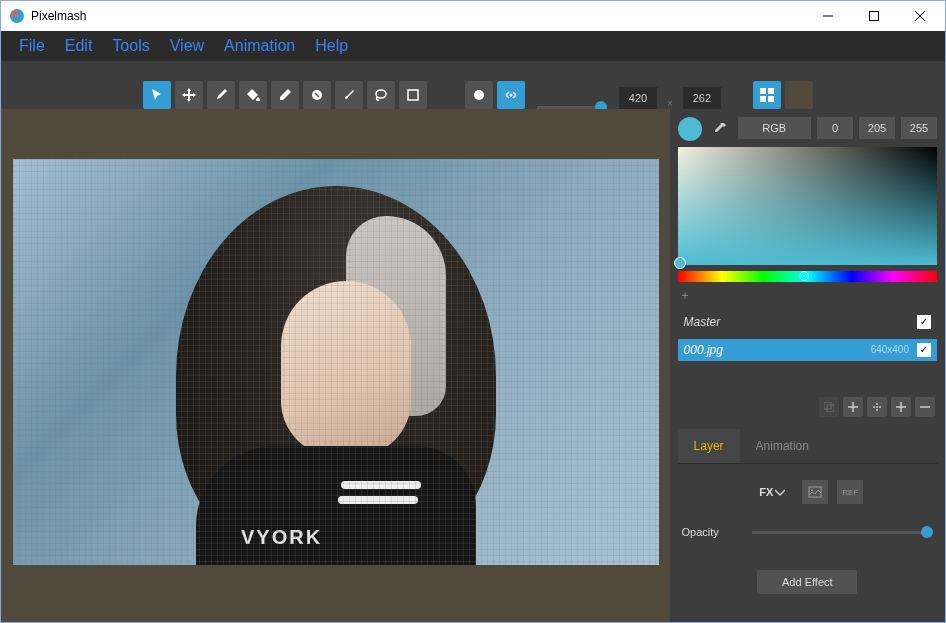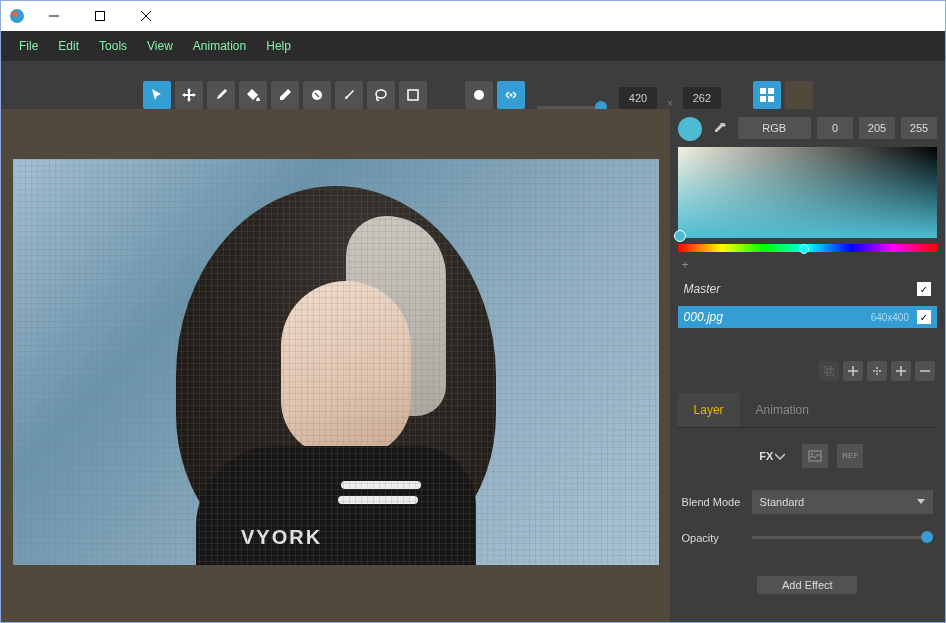--- a/index.html
+++ b/index.html
@@ -7,21 +7,21 @@
     
     
     .titlebar { height: 30px; background: #fff; display: flex; align-items: center; padding: 0 2px 0 8px; }
     .app-icon { width: 16px; height: 16px; margin-right: 6px; }
     .app-title { font-size: 12px; color: #000; flex: 1; }
     .win-controls { display: flex; }
     .win-btn { width: 46px; height: 30px; display: flex; align-items: center; justify-content: center; cursor: pointer; }
     
     
     .menubar { height: 30px; background: #2b2b2b; display: flex; align-items: center; padding: 0 8px; }
-    .menu-item { color: #86efac; font-size: 12px; padding: 6px 10px; cursor: pointer; }
+    .menu-item { color: #3b82f6; font-size: 16px; padding: 6px 10px; cursor: pointer; }
     
     
     .toolbar { height: 48px; background: #3d3d3d; display: flex; align-items: flex-end; padding: 0 12px; gap: 4px; }
     .toolbar-spacer-left { width: 126px; }
     .tool-btn { width: 28px; height: 28px; display: flex; align-items: center; justify-content: center; cursor: pointer; border-radius: 2px; background: #525252; }
     .tool-btn.active { background: #349dd3; }
     .tool-btn svg { fill: #fff; }
     .toolbar-gap { width: 30px; }
     .slider-track { width: 70px; height: 3px; background: #555; position: relative; margin: 0 8px; }
     .slider-handle { width: 12px; height: 12px; border-radius: 50%; background: #349dd3; position: absolute; top: -5px; left: 58px; }
@@ -90,20 +90,21 @@
     .add-effect-btn { margin: 20px auto; width: 100px; height: 26px; background: #525252; color: #ddd; font-size: 11px; display: flex; align-items: center; justify-content: center; border-radius: 2px; cursor: pointer; }
   </style>
 </head>
 <body>
 
 <div class="titlebar">
   <svg class="app-icon" viewBox="0 0 16 16">
       <circle cx="8" cy="8" r="7" fill="#349dd3"></circle>
       <circle cx="6" cy="6" r="3" fill="#d64"></circle>
     </svg>
+  <span class="app-title">Pixelmash</span>
   <div class="win-controls">
     <div class="win-btn">
         <svg width="10" height="10">
           <line x1="0" y1="5" x2="10" y2="5" stroke="#000"></line>
         </svg>
       </div>
     <div class="win-btn">
         <svg width="10" height="10">
           <rect x="0.5" y="0.5" width="9" height="9" stroke="#000" fill="none"></rect>
         </svg>
@@ -304,29 +305,20 @@
       <div class="fx-btn box">
           <svg width="14" height="12">
             <rect x="1" y="1" width="12" height="10" stroke="#999" fill="none"></rect>
             <circle cx="4" cy="4" r="1" fill="#999"></circle>
             <path d="M1 9l3-3 3 2 3-4 3 3" stroke="#999" fill="none"></path>
           </svg>
         </div>
       <div class="fx-btn box" style="font-size:8px;color:#999">REF</div>
     </div>
 
-    <div class="prop-row">
-      <span class="prop-label">Blend Mode</span>
-      <div class="dropdown-bm">
-        <span>Standard</span>
-        <svg width="8" height="6">
-            <path d="M0 0l4 5 4-5" fill="#ccc"></path>
-          </svg>
-      </div>
-    </div>
 
     <div class="prop-row">
       <span class="prop-label">Opacity</span>
       <div class="opacity-track">
           <div class="opacity-handle"></div>
         </div>
     </div>
 
     <div class="add-effect-btn">Add Effect</div>
   </div>

